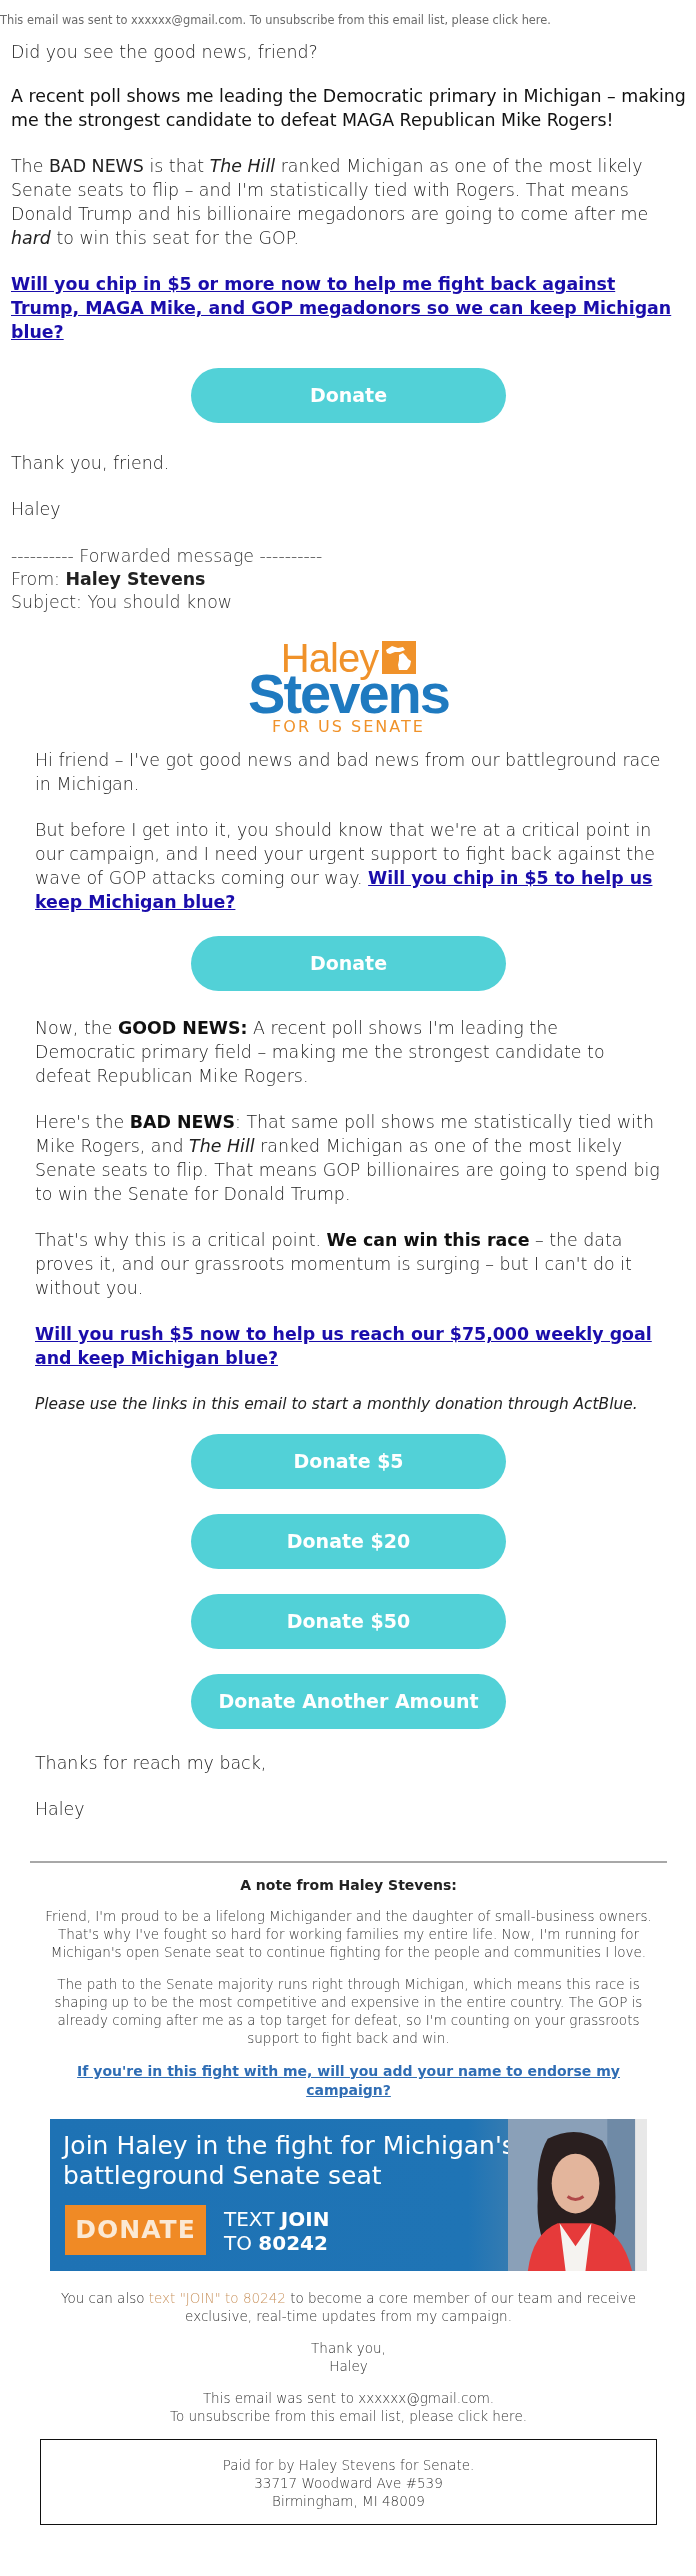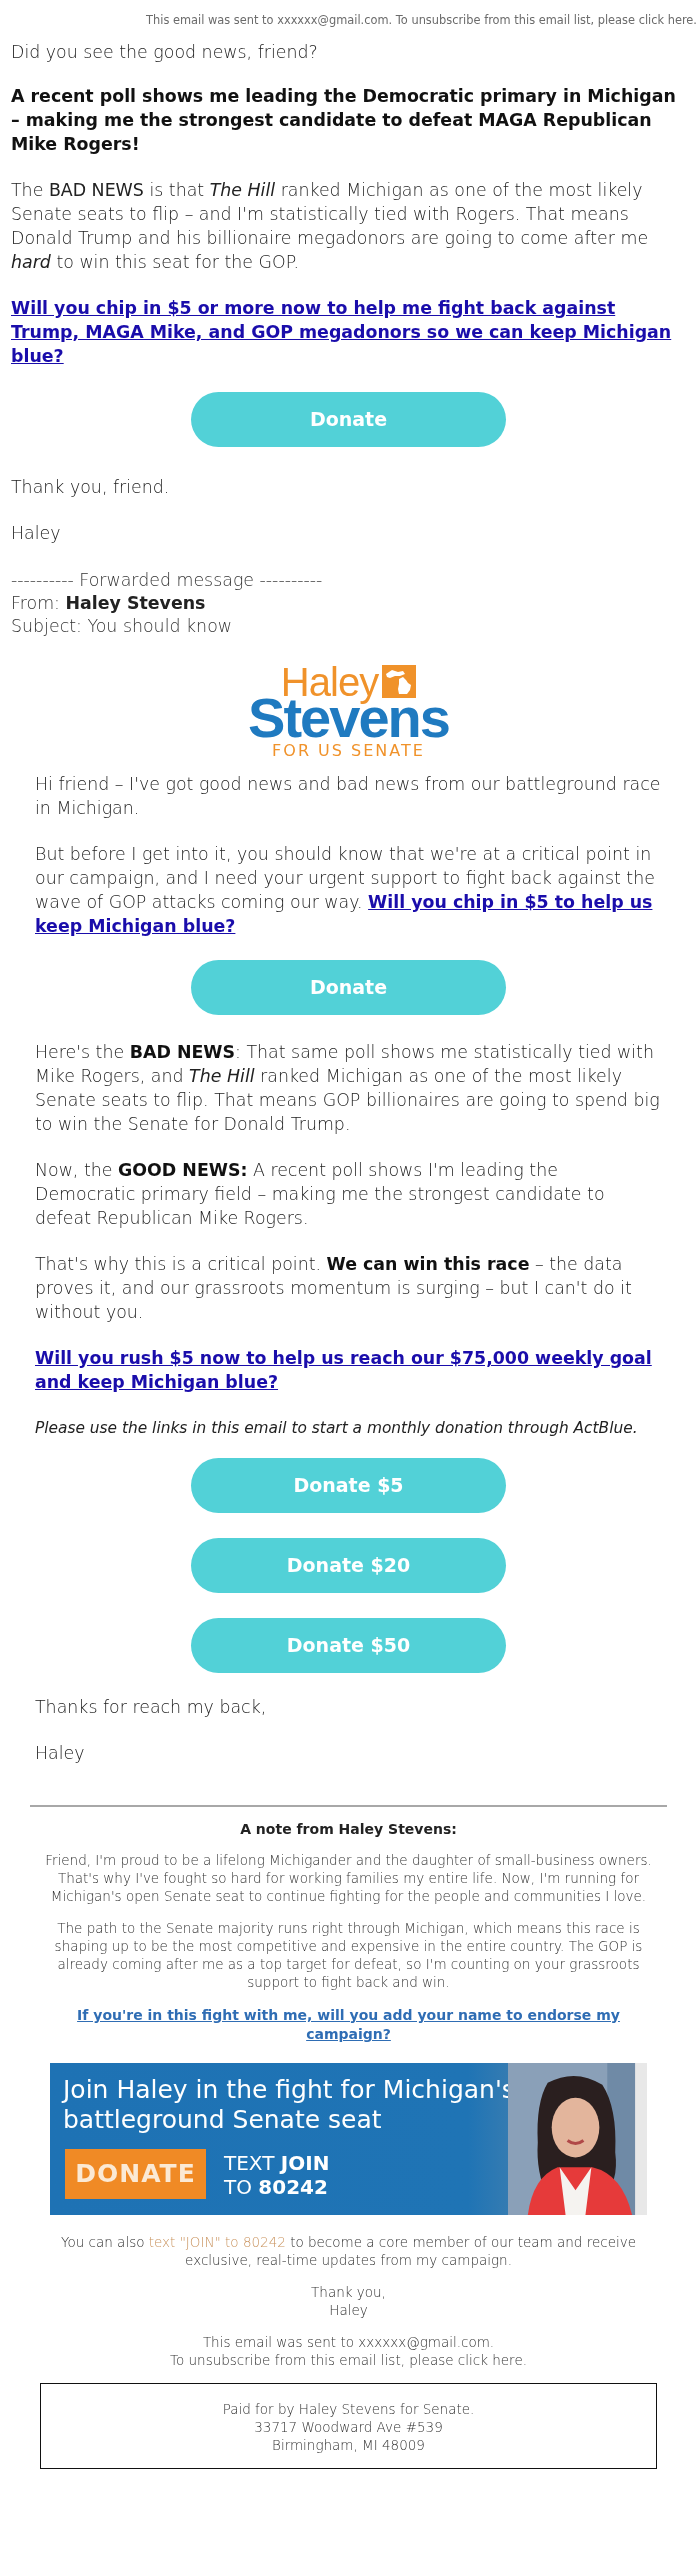--- a/index.html
+++ b/index.html
@@ -3,29 +3,29 @@
   <meta charset="utf-8">
   <style>
     * { box-sizing: border-box; margin: 0; padding: 0; }
     html, body { background: #ffffff; }
     body {
       width: 697px;
       font-family: "DejaVu Sans", sans-serif;
       color: #1a1a1a;
     }
     .topnote {
-      text-align: right;
+      text-align: left;
       font-size: 11.4px;
       color: #6b6b6b;
-      padding: 13px 0 0 12px;
+      padding: 13px 0 0 0;
       height: 40px;
     }
     .sec1 { padding: 0 11px; }
     .sec1 p { font-size: 17.4px; line-height: 24px; margin-bottom: 22px; font-weight: 300; color: #222; }
-    .sec1 p.bold { font-weight: 700; color: #111; }
+    .sec1 p.bold { font-weight: 400; color: #111; }
     .sec1 .greeting { margin-bottom: 20px; }
     .link-bold { color: #1a0dab; font-weight: 700; text-decoration: underline; }
     .donate-btn {
       display: block;
       margin: 0 auto;
       width: 315px;
       height: 55px;
       border-radius: 28px;
       background: #52d1d7;
       color: #ffffff;
@@ -125,34 +125,35 @@
   <div class="logo-sub">FOR US SENATE</div>
 </div>
 
 <section class="sec2">
   <p>Hi friend – I've got good news and bad news from our battleground race in Michigan.</p>
   <p>
     <span>But before I get into it, you should know that we're at a critical point in our campaign, and I need your urgent support to fight back against the wave of GOP attacks coming our way. </span><a class="link-bold">Will you chip in $5 to help us keep Michigan blue?</a>
   </p>
   <button class="donate-btn" style="margin-bottom:25px;">Donate</button>
   <p>
+    <span>Now, the </span><span class="b">GOOD NEWS:</span><span> A recent poll shows I'm leading the Democratic primary field – making me the strongest candidate to defeat Republican Mike Rogers.</span>
+  </p>
+  <p>
     <span>Here's the </span><span class="b">BAD NEWS</span><span>: That same poll shows me statistically tied with Mike Rogers, and </span><i>The Hill</i><span> ranked Michigan as one of the most likely Senate seats to flip. That means GOP billionaires are going to spend big to win the Senate for Donald Trump.</span>
-  </p>
-  <p>
-    <span>Now, the </span><span class="b">GOOD NEWS:</span><span> A recent poll shows I'm leading the Democratic primary field – making me the strongest candidate to defeat Republican Mike Rogers.</span>
   </p>
   <p>
     <span>That's why this is a critical point. </span><span class="b">We can win this race</span><span> – the data proves it, and our grassroots momentum is surging – but I can't do it without you.</span>
   </p>
   <p><a class="link-bold">Will you rush $5 now to help us reach our $75,000 weekly goal and keep Michigan blue?</a></p>
   <p class="italic-note">Please use the links in this email to start a monthly donation through ActBlue.</p>
   <div class="btn-stack">
     <button class="donate-btn">Donate $5</button>
     <button class="donate-btn">Donate $20</button>
     <button class="donate-btn">Donate $50</button>
+    <button class="donate-btn">Donate Another Amount</button>
   </div>
   <p>Thanks for reach my back,</p>
   <p style="margin-bottom:0;">Haley</p>
 </section>
 
 <div class="divider"></div>
 
 <section class="note">
   <h3>A note from Haley Stevens:</h3>
   <p>Friend, I'm proud to be a lifelong Michigander and the daughter of small-business owners. That's why I've fought so hard for working families my entire life. Now, I'm running for Michigan's open Senate seat to continue fighting for the people and communities I love.</p>

